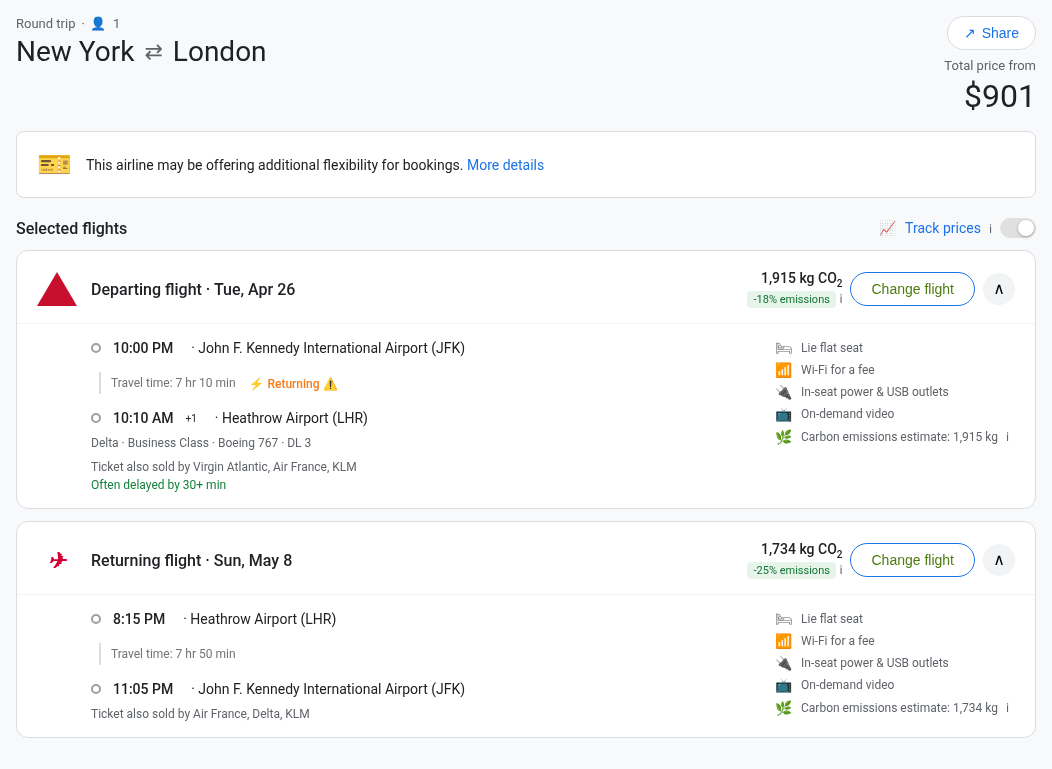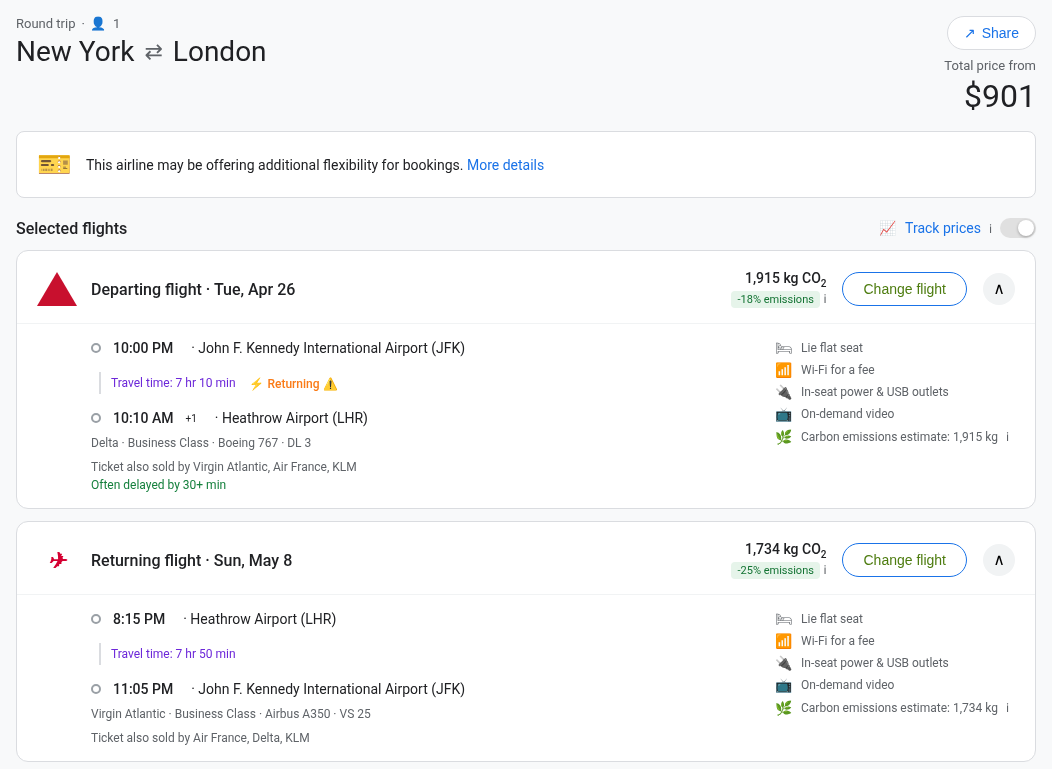--- a/index.html
+++ b/index.html
@@ -30,36 +30,36 @@
     .toggle-knob { width: 16px; height: 16px; background: white; border-radius: 50%; position: absolute; top: 2px; right: 2px; box-shadow: 0 1px 3px rgba(0,0,0,0.3); }
 
     
     .flight-card { background: white; border-radius: 12px; border: 1px solid #dadce0; margin-bottom: 12px; overflow: hidden; }
     .flight-header { display: flex; align-items: center; justify-content: space-between; padding: 18px 20px 14px 20px; border-bottom: 1px solid #f1f3f4; }
     .flight-header-left { display: flex; align-items: center; gap: 14px; }
     .airline-logo { width: 40px; height: 40px; display: flex; align-items: center; justify-content: center; }
     .delta-logo { width: 0; height: 0; border-left: 20px solid transparent; border-right: 20px solid transparent; border-bottom: 34px solid #c8102e; }
     .virgin-logo { font-size: 22px; color: #d50032; font-style: italic; font-weight: bold; }
     .flight-title { font-size: 16px; font-weight: 500; }
-    .flight-header-right { display: flex; align-items: center; gap: 16px; }
+    .flight-header-right { display: flex; align-items: center; gap: 8px; }
     .co2-box { text-align: right; }
     .co2-value { font-size: 14px; font-weight: 500; }
     .co2-sub { font-size: 11px; color: white; background: #e6f4ea; color: #137333; border-radius: 4px; padding: 2px 6px; margin-top: 2px; display: inline-block; }
     .change-btn { border: 1px solid #1a73e8; border-radius: 20px; padding: 8px 20px; background: white; color: #4d7c0f; font-size: 14px; cursor: pointer; white-space: nowrap; }
     .collapse-btn { width: 32px; height: 32px; border-radius: 50%; border: none; background: #f1f3f4; display: flex; align-items: center; justify-content: center; cursor: pointer; font-size: 16px; }
 
     
     .flight-details { display: flex; padding: 16px 20px 16px 74px; gap: 20px; }
     .flight-times { flex: 1; }
     .timeline { display: flex; flex-direction: column; gap: 12px; }
     .time-row { display: flex; align-items: center; gap: 12px; position: relative; }
     .dot { width: 10px; height: 10px; border-radius: 50%; border: 2px solid #9aa0a6; background: white; flex-shrink: 0; }
     .time-line { width: 2px; height: 22px; background: #dadce0; margin-left: 4px; }
     .time-text { font-size: 14px; font-weight: 500; }
-    .travel-time-text { font-size: 12px; color: #6d28d9; }
+    .travel-time-text { font-size: 12px; color: #737373; }
     .overnight { color: #fa7b17; font-size: 12px; font-weight: 500; }
     .warn-icon { font-size: 12px; }
     .superscript { font-size: 10px; vertical-align: super; }
     .flight-meta { font-size: 12px; color: #5f6368; margin-top: 10px; }
     .delay-warning { color: #15803d; font-size: 12px; margin-top: 4px; }
 
     
     .amenities { min-width: 240px; display: flex; flex-direction: column; gap: 6px; }
     .amenity-row { display: flex; align-items: center; gap: 8px; font-size: 12px; color: #5f6368; }
     .amenity-icon { font-size: 14px; width: 18px; text-align: center; }
@@ -217,21 +217,20 @@
             <div class="time-line"></div>
             <span class="travel-time-text">Travel time: 7 hr 50 min</span>
 
           </div>
           <div class="time-row">
             <div class="dot"></div>
             <span class="time-text">11:05 PM</span>
             <span style="margin-left:6px; font-size:14px;"> · John F. Kennedy International Airport (JFK)</span>
           </div>
         </div>
-        <div class="flight-meta">Virgin Atlantic · Business Class · Airbus A350 · VS 25</div>
         <div class="flight-meta">Ticket also sold by Air France, Delta, KLM</div>
 
       </div>
       <div class="amenities">
         <div class="amenity-row">
       <span class="amenity-icon">🛏</span>
       <span>Lie flat seat</span>
 
     </div>
             <div class="amenity-row">

